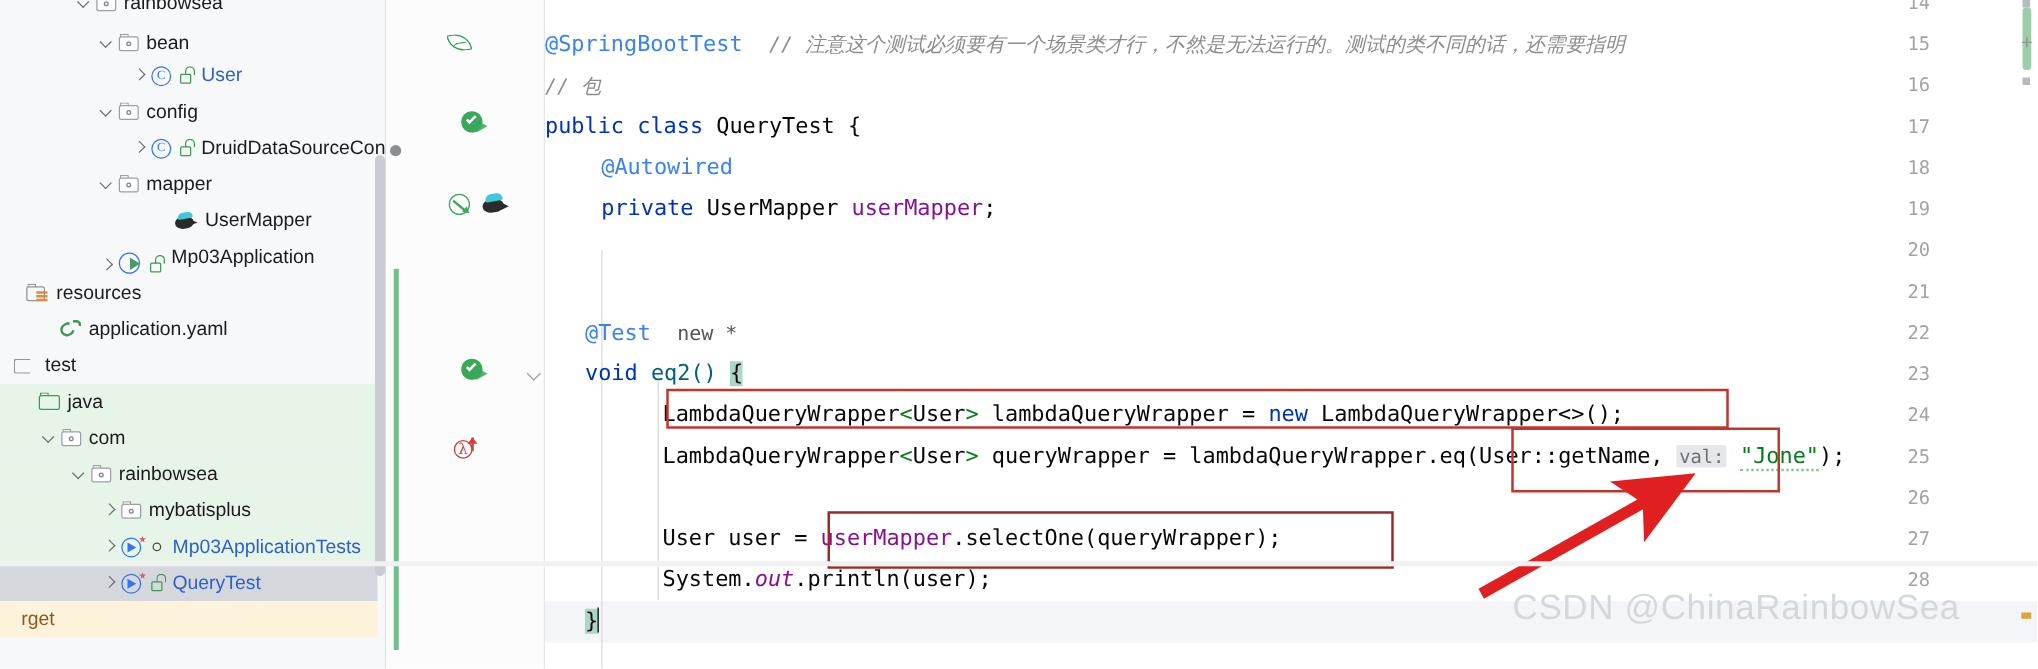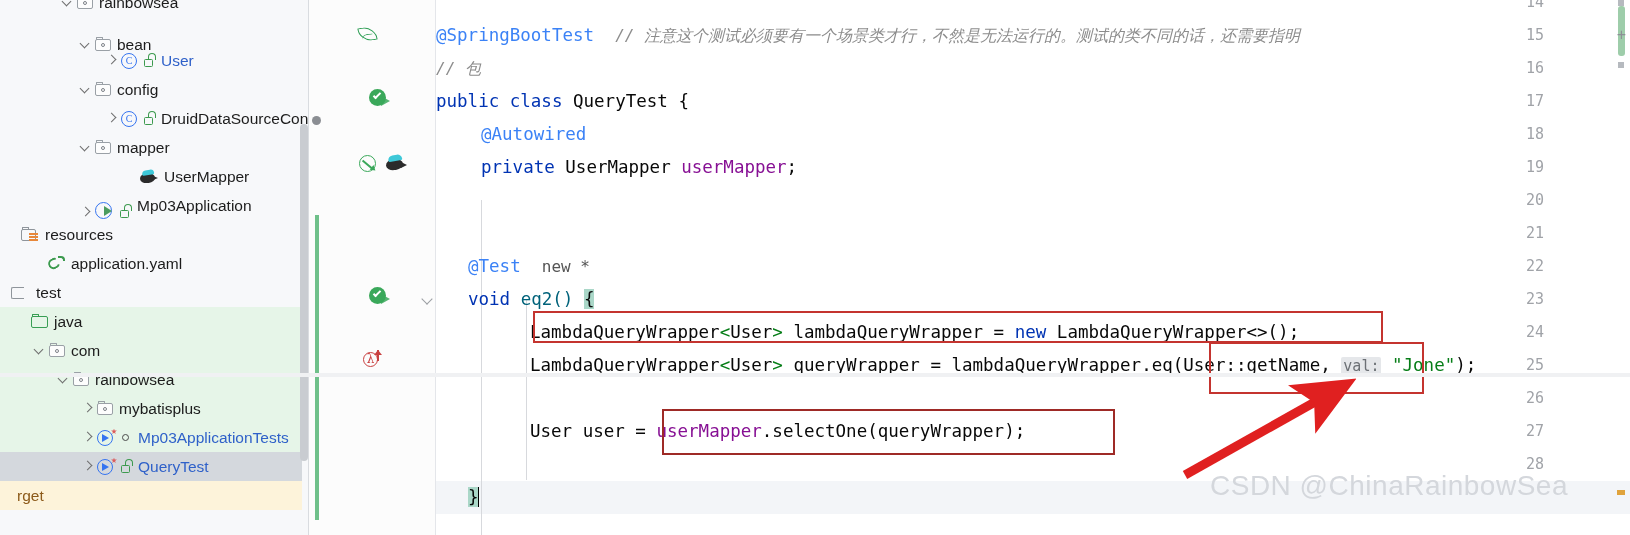--- a/index.html
+++ b/index.html
@@ -5,21 +5,21 @@
   * { box-sizing: border-box; }
   html, body {
     margin: 0; padding: 0;
     width: 1630px; height: 535px;
     overflow: hidden;
     background: #ffffff;
     font-family: "Liberation Sans", sans-serif;
   }
   #app {
     position: relative;
-    width: 1630px; height: 377px;
+    width: 1630px; height: 453px;
     display: flex;
     background: #ffffff;
   }
 
   
   #sidebar {
     position: relative;
     width: 309px; height: 535px;
     background: #f7f8fa;
     overflow: hidden;
@@ -567,21 +567,21 @@
     <div id="tree">
         <div class="tree-row " style="top: -12px;">
           <span style="display:inline-block;width:60px;flex:0 0 60px;"></span>
           <span class="arrow down"></span>
           <span class="ico ico-pkg">
             <span class="body"></span>
             <span class="dot"></span>
           </span>
           <span class="lbl txt-black">rainbowsea</span>
         </div>
-        <div class="tree-row " style="top: 30px;">
+        <div class="tree-row " style="top: 20px;">
           <span style="display:inline-block;width:78px;flex:0 0 78px;"></span>
           <span class="arrow down"></span>
           <span class="ico ico-pkg">
             <span class="tab"></span>
             <span class="body"></span>
             <span class="dot"></span>
           </span>
           <span class="lbl txt-black">bean</span>
         </div>
         <div class="tree-row " style="top: 46px;">
@@ -836,20 +836,21 @@
       <div class="cl" style="top:250px;padding-left:32px;"><span class="anno">@Test</span><span>  </span><span style="color:#555;font-size:16px;">new *</span></div>
 
       <div class="cl" style="top:283px;padding-left:32px;"><span class="kw">void</span><span> </span><span style="color:#00627a;">eq2()</span><span> </span><span class="brace-hl">{</span></div>
 
       <div class="cl" style="top:316px;padding-left:94px;"><span>LambdaQueryWrapper</span><span class="generic">&lt;</span><span>User</span><span class="generic">&gt;</span><span> lambdaQueryWrapper = </span><span class="kw">new</span><span> LambdaQueryWrapper&lt;&gt;();</span></div>
 
       <div class="cl" style="top:349px;padding-left:94px;"><span>LambdaQueryWrapper</span><span class="generic">&lt;</span><span>User</span><span class="generic">&gt;</span><span> queryWrapper = lambdaQueryWrapper.</span><span style="color:#080808;">eq</span><span>(User::getName, </span><span class="param-hint">val:</span><span> </span><span class="str squiggle">"Jone"</span><span>);</span></div>
 
       <div class="cl" style="top:415px;padding-left:94px;"><span>User</span><span> user = </span><span class="fieldp">userMapper</span><span>.selectOne(queryWrapper);</span></div>
 
+      <div class="cl" style="top:448px;padding-left:94px;"><span>System.</span><span class="statfld">out</span><span>.println(user);</span></div>
 
       <div class="cl" style="top:481px;padding-left:32px;"><span class="brace-hl">}</span><span class="caret"></span></div>
     </div>
 
     <div class="redbox" style="left:224px;top:311px;width:850px;height:32px;"></div>
     <div class="redbox" style="left:900px;top:342px;width:215px;height:52px;"></div>
     <div class="redbox-dark" style="left:353px;top:409px;width:453px;height:46px;"></div>
 
     <div id="right-track">
       <div id="rt-thumb"></div>

